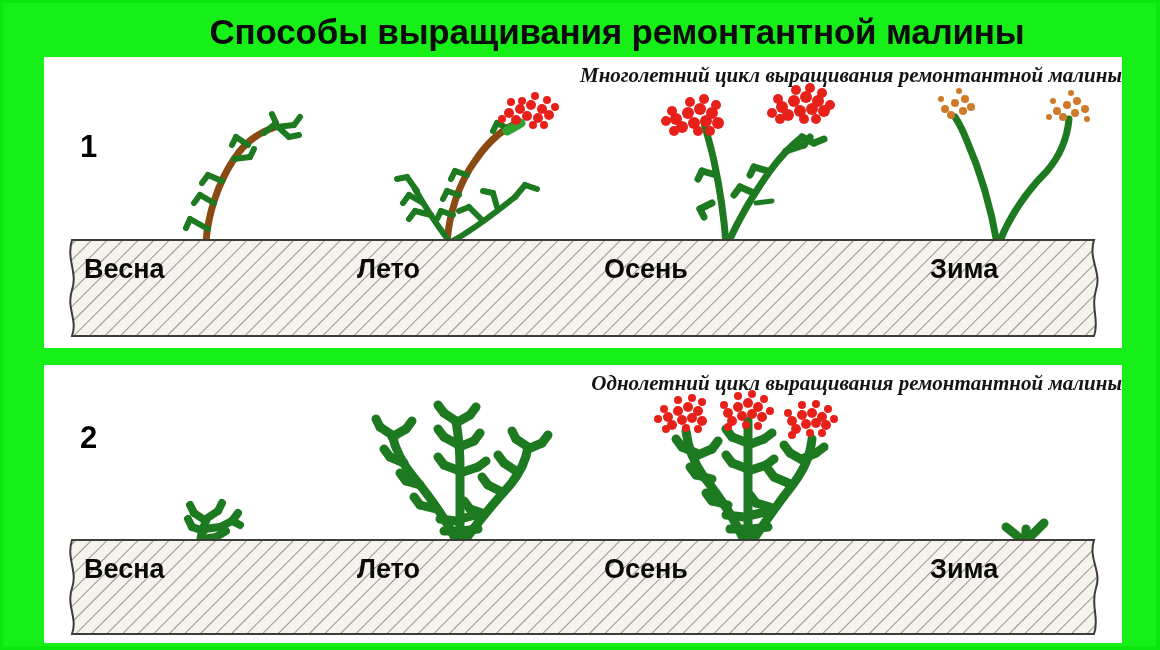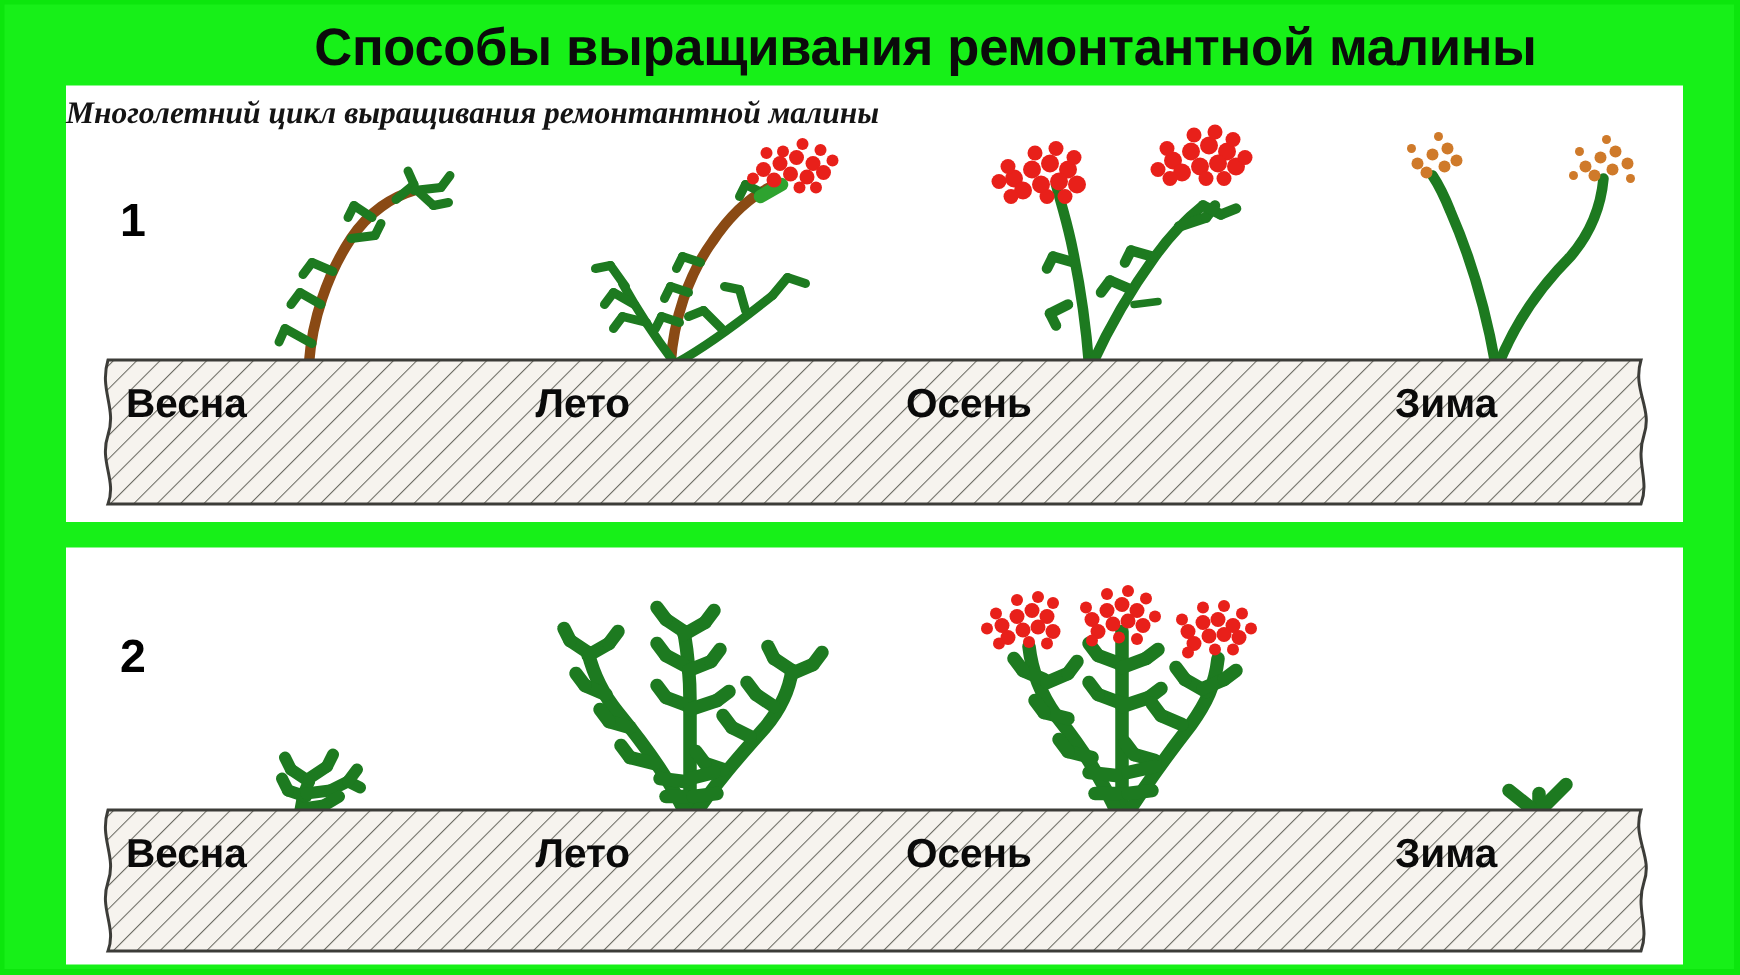--- a/index.html
+++ b/index.html
@@ -31,21 +31,21 @@
   
   .panel{
     position:absolute;background:#ffffff;
     left:44px;width:1078px;
   }
   #panel1{top:57px;height:291px;}
   #panel2{top:365px;height:278px;}
 
   .panel-subtitle{
     position:absolute;left:0;width:100%;
-    text-align:left;
+    text-align:right;
     font-style:italic;font-weight:bold;
     font-size:21px;color:#141414;
     font-family:"Liberation Serif", serif;
     white-space:nowrap;
   }
   #panel1 .panel-subtitle{top:6px;}
   #panel2 .panel-subtitle{top:6px;}
 
   .panel-number{
     position:absolute;
@@ -274,20 +274,21 @@
         <div class="season s0">Весна</div>
         <div class="season s1">Лето</div>
         <div class="season s2">Осень</div>
         <div class="season s3">Зима</div>
       </div>
     </div>
   </div>
 
   <div class="panel" id="panel2">
 
+    <div class="panel-subtitle">Однолетний цикл выращивания ремонтантной малины</div>
     <div class="panel-number">2</div>
 
     <div class="stages">
 
       <div class="stage" style="left:122px;top:128px;">
         <svg width="110" height="55" viewBox="0 0 110 55">
           <g stroke="#1d7a20" stroke-width="8" stroke-linecap="round" fill="none">
             <path d="M34 53 C34 44, 36 36, 40 28"></path>
             <path d="M40 28 L28 20"></path>
               <path d="M28 20 L24 12"></path>

